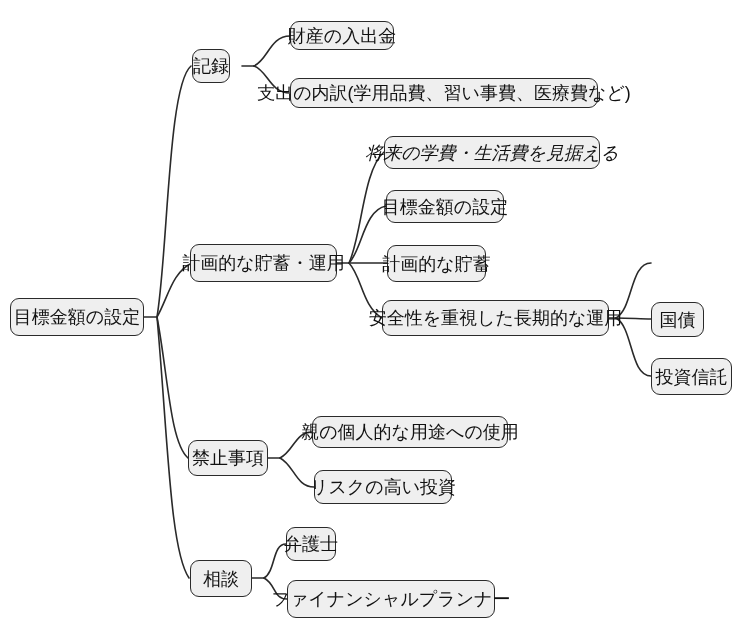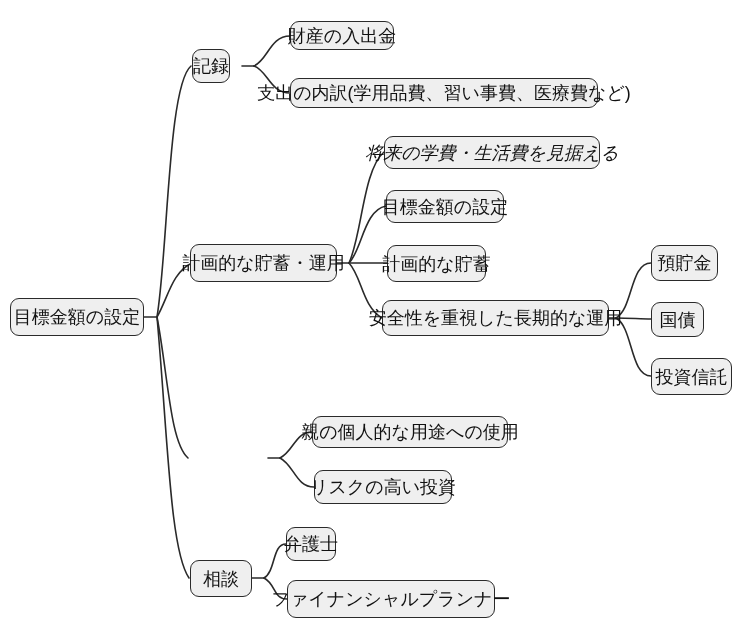--- a/index.html
+++ b/index.html
@@ -77,24 +77,24 @@
 
   <div class="node" style="left:192px;top:49px;width:38px;height:34px;">記録</div>
   <div class="node" style="left:290px;top:21px;width:104px;height:29px;">財産の入出金</div>
   <div class="node" style="left:290px;top:78px;width:308px;height:30px;">支出の内訳(学用品費、習い事費、医療費など)</div>
 
   <div class="node" style="left:190px;top:244px;width:147px;height:38px;">計画的な貯蓄・運用</div>
   <div class="node" style="left:384px;top:136px;width:216px;height:33px;font-style:italic;">将来の学費・生活費を見据える</div>
   <div class="node" style="left:386px;top:190px;width:118px;height:33px;">目標金額の設定</div>
   <div class="node" style="left:387px;top:245px;width:99px;height:37px;">計画的な貯蓄</div>
   <div class="node" style="left:382px;top:300px;width:227px;height:36px;">安全性を重視した長期的な運用</div>
-  <div class="node" style="left:651px;top:245px;width:67px;height:36px;">預貯金</div>
   <div class="node" style="left:651px;top:302px;width:53px;height:35px;">国債</div>
   <div class="node" style="left:651px;top:358px;width:81px;height:37px;">投資信託</div>
 
+  <div class="node" style="left:188px;top:440px;width:80px;height:36px;">禁止事項</div>
   <div class="node" style="left:312px;top:416px;width:196px;height:32px;">親の個人的な用途への使用</div>
   <div class="node" style="left:314px;top:470px;width:138px;height:34px;">リスクの高い投資</div>
 
   <div class="node" style="left:190px;top:560px;width:62px;height:37px;">相談</div>
   <div class="node" style="left:286px;top:527px;width:50px;height:34px;">弁護士</div>
   <div class="node" style="left:287px;top:580px;width:208px;height:38px;">ファイナンシャルプランナー</div>
 
 </div>
 
 </body></html>

